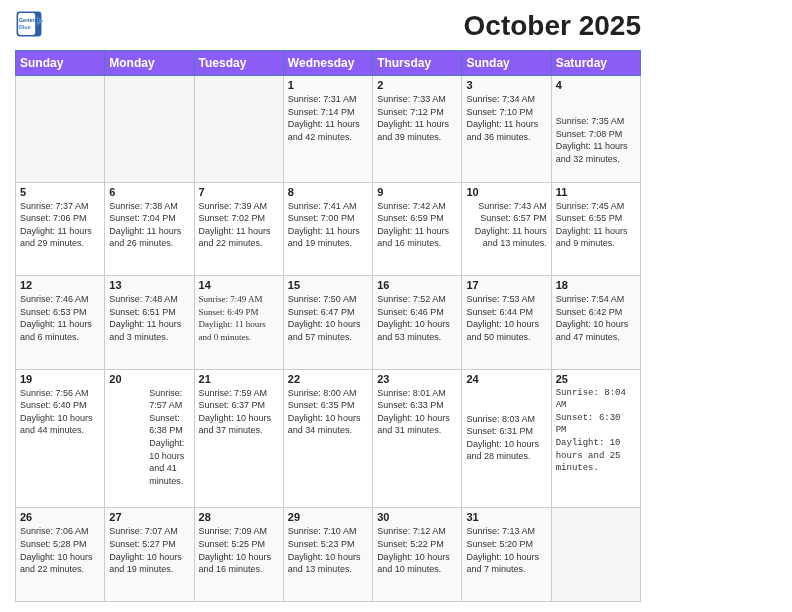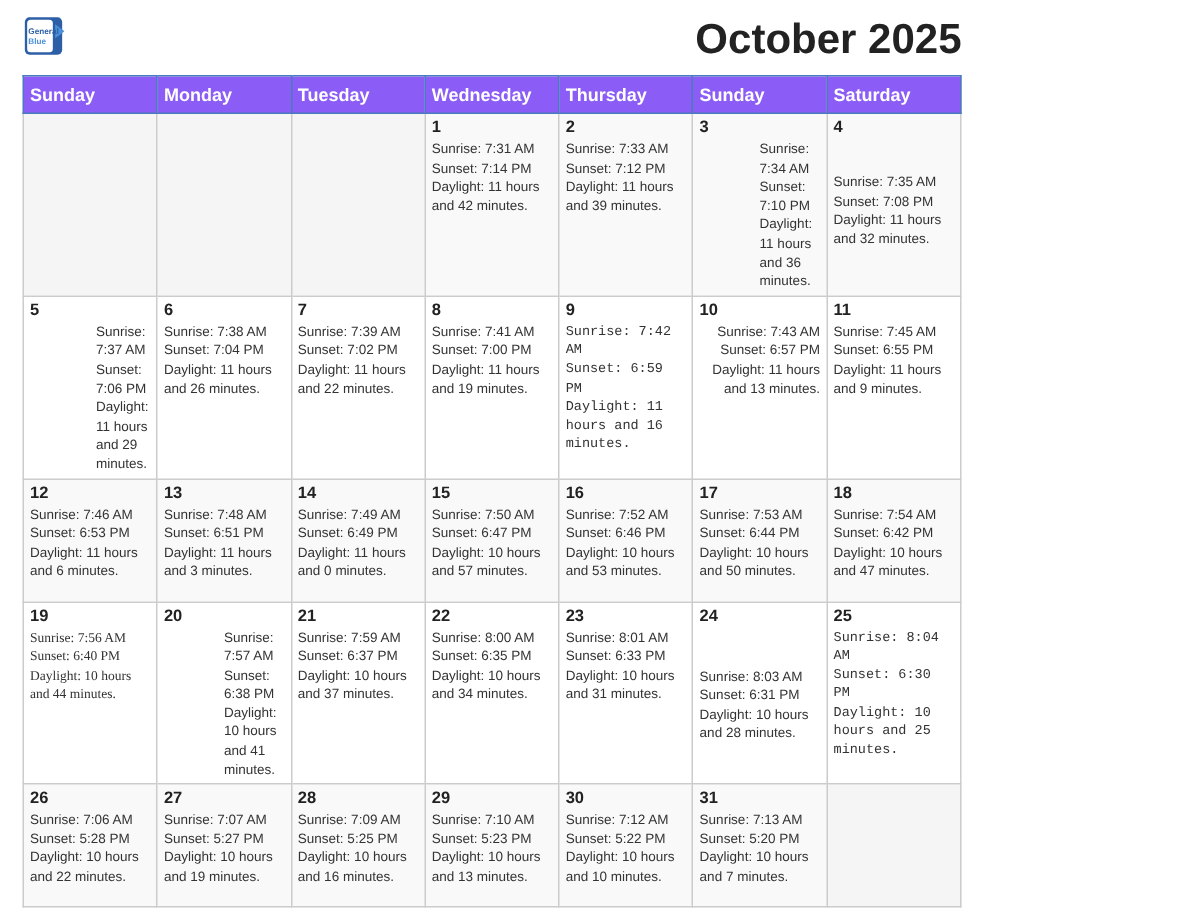--- a/index.html
+++ b/index.html
@@ -134,35 +134,35 @@
 Daylight: 11 hours and 42 minutes.</div>
           </td>
           <td>
             <div class="day-num">2</div>
             <div class="day-info" style="white-space: pre-line;">Sunrise: 7:33 AM
 Sunset: 7:12 PM
 Daylight: 11 hours and 39 minutes.</div>
           </td>
           <td>
             <div class="day-num">3</div>
-            <div class="day-info" style="white-space: pre-line; margin-left: 40px;">Sunrise: 7:34 AM
+            <div class="day-info" style="white-space: pre-line;">Sunrise: 7:34 AM
 Sunset: 7:10 PM
 Daylight: 11 hours and 36 minutes.</div>
           </td>
           <td>
             <div class="day-num">4</div>
             <div class="day-info" style="white-space: pre-line; margin-top: 24px;">Sunrise: 7:35 AM
 Sunset: 7:08 PM
 Daylight: 11 hours and 32 minutes.</div>
           </td>
         </tr>
         <tr>
           <td>
             <div class="day-num">5</div>
-            <div class="day-info" style="white-space: pre-line; margin-left: 44px;">Sunrise: 7:37 AM
+            <div class="day-info" style="white-space: pre-line;">Sunrise: 7:37 AM
 Sunset: 7:06 PM
 Daylight: 11 hours and 29 minutes.</div>
           </td>
           <td>
             <div class="day-num">6</div>
             <div class="day-info" style="white-space: pre-line;">Sunrise: 7:38 AM
 Sunset: 7:04 PM
 Daylight: 11 hours and 26 minutes.</div>
           </td>
           <td>
@@ -172,21 +172,21 @@
 Daylight: 11 hours and 22 minutes.</div>
           </td>
           <td>
             <div class="day-num">8</div>
             <div class="day-info" style="white-space: pre-line;">Sunrise: 7:41 AM
 Sunset: 7:00 PM
 Daylight: 11 hours and 19 minutes.</div>
           </td>
           <td>
             <div class="day-num">9</div>
-            <div class="day-info" style="white-space: pre-line; font-family: Liberation Mono, monospace;">Sunrise: 7:42 AM
+            <div class="day-info" style="white-space: pre-line;">Sunrise: 7:42 AM
 Sunset: 6:59 PM
 Daylight: 11 hours and 16 minutes.</div>
           </td>
           <td>
             <div class="day-num">10</div>
             <div class="day-info" style="white-space: pre-line; text-align: right;">Sunrise: 7:43 AM
 Sunset: 6:57 PM
 Daylight: 11 hours and 13 minutes.</div>
           </td>
           <td>
@@ -204,21 +204,21 @@
 Daylight: 11 hours and 6 minutes.</div>
           </td>
           <td>
             <div class="day-num">13</div>
             <div class="day-info" style="white-space: pre-line;">Sunrise: 7:48 AM
 Sunset: 6:51 PM
 Daylight: 11 hours and 3 minutes.</div>
           </td>
           <td>
             <div class="day-num">14</div>
-            <div class="day-info" style="white-space: pre-line;">Sunrise: 7:49 AM
+            <div class="day-info" style="white-space: pre-line; font-family: Liberation Serif, serif;">Sunrise: 7:49 AM
 Sunset: 6:49 PM
 Daylight: 11 hours and 0 minutes.</div>
           </td>
           <td>
             <div class="day-num">15</div>
             <div class="day-info" style="white-space: pre-line;">Sunrise: 7:50 AM
 Sunset: 6:47 PM
 Daylight: 10 hours and 57 minutes.</div>
           </td>
           <td>
@@ -236,21 +236,21 @@
           <td>
             <div class="day-num">18</div>
             <div class="day-info" style="white-space: pre-line;">Sunrise: 7:54 AM
 Sunset: 6:42 PM
 Daylight: 10 hours and 47 minutes.</div>
           </td>
         </tr>
         <tr>
           <td>
             <div class="day-num">19</div>
-            <div class="day-info" style="white-space: pre-line; font-family: Liberation Serif, serif;">Sunrise: 7:56 AM
+            <div class="day-info" style="white-space: pre-line;">Sunrise: 7:56 AM
 Sunset: 6:40 PM
 Daylight: 10 hours and 44 minutes.</div>
           </td>
           <td>
             <div class="day-num">20</div>
             <div class="day-info" style="white-space: pre-line; margin-left: 40px;">Sunrise: 7:57 AM
 Sunset: 6:38 PM
 Daylight: 10 hours and 41 minutes.</div>
           </td>
           <td>

